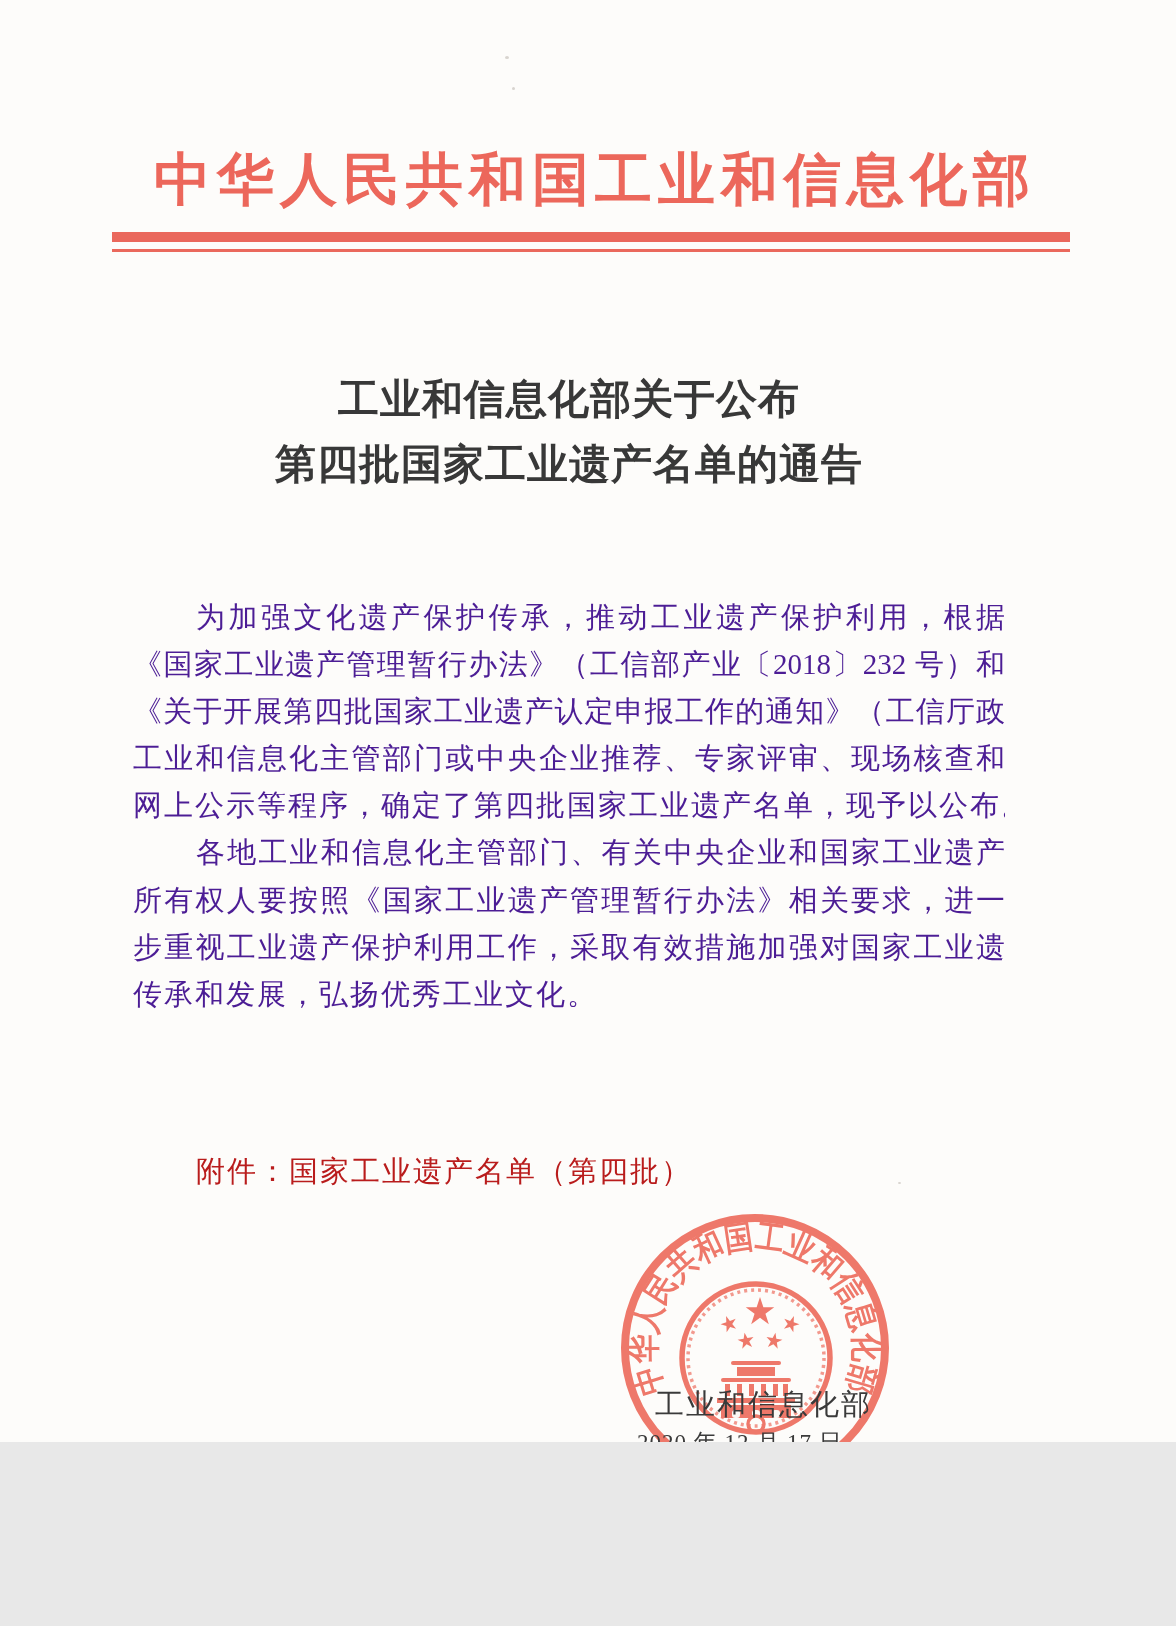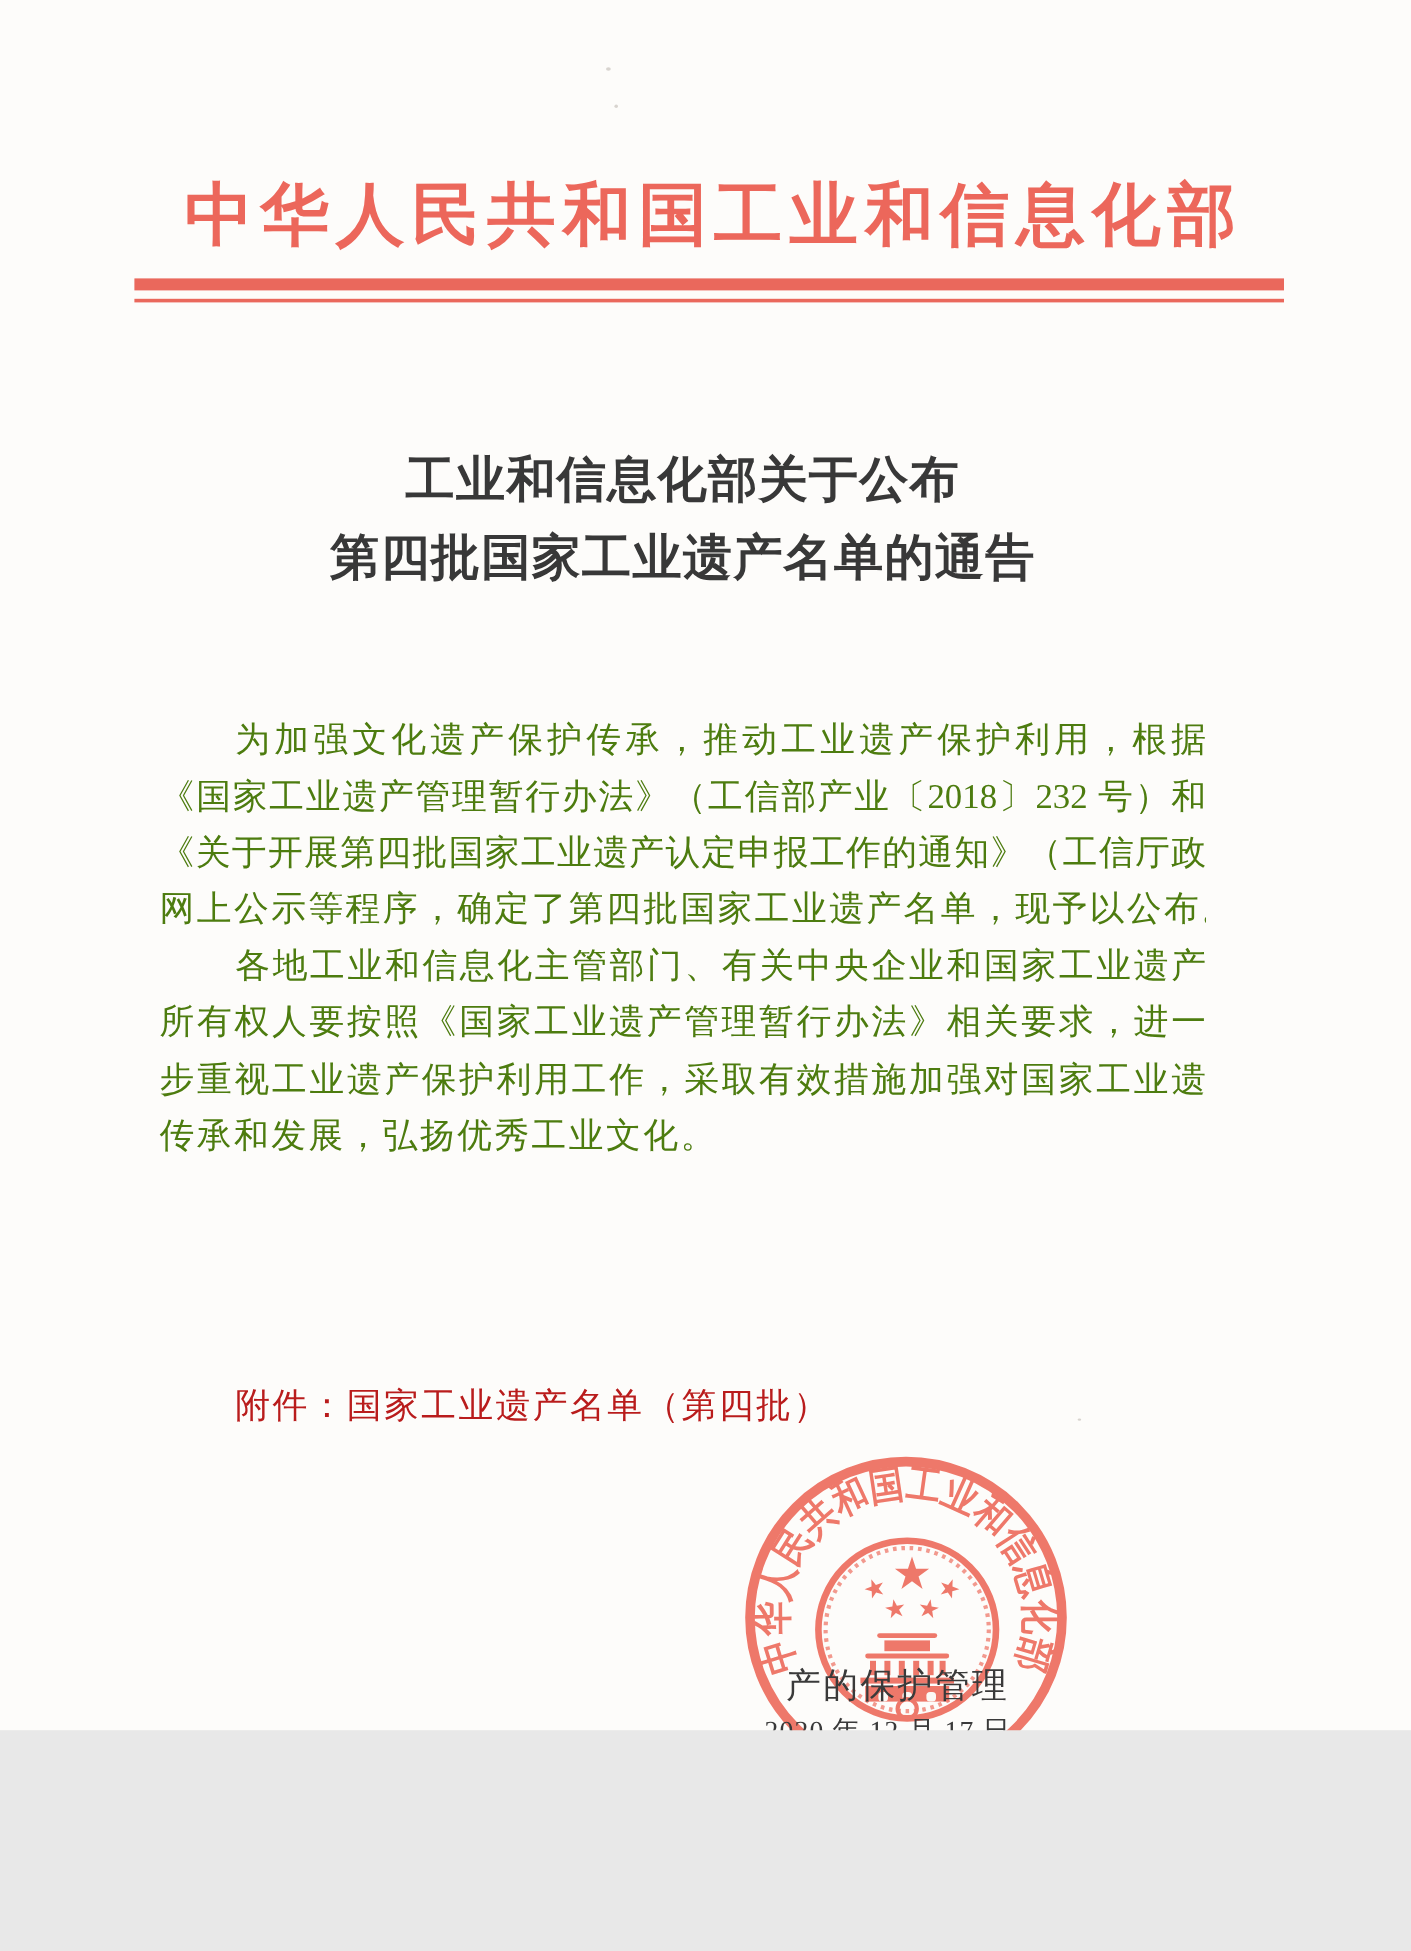--- a/index.html
+++ b/index.html
@@ -25,21 +25,21 @@
   
   .title-line{
     position:absolute;left:133px;width:872px;text-align:center;
     font-size:41px;font-weight:bold;color:#383838;line-height:1.15;
     letter-spacing:1px;white-space:nowrap;
   }
   .title-1{top:376px;}
   .title-2{top:441px;}
   
   .body-block{
-    position:absolute;left:133px;top:594px;width:872px;color:#4d7c0f;
+    position:absolute;left:133px;top:594px;width:872px;color:#4c1d95;
     font-size:29px;
   }
   .line{
     line-height:47.1px;height:47.1px;text-align:justify;text-align-last:justify;
     overflow:hidden;white-space:nowrap;
   }
   .line.indent{text-indent:63px;}
   .line.end{text-align-last:left;letter-spacing:2px;}
   .attachment{
     position:absolute;left:133px;top:1152px;width:872px;font-size:29px;
@@ -70,20 +70,21 @@
   <div class="rule rule-top-thick"></div>
   <div class="rule rule-top-thin"></div>
 
   <div class="title-line title-1">工业和信息化部关于公布</div>
   <div class="title-line title-2">第四批国家工业遗产名单的通告</div>
 
   <div class="body-block">
     <div class="line indent">为加强文化遗产保护传承，推动工业遗产保护利用，根据</div>
     <div class="line">《国家工业遗产管理暂行办法》（工信部产业〔2018〕232 号）和</div>
     <div class="line">《关于开展第四批国家工业遗产认定申报工作的通知》（工信厅政</div>
+    <div class="line">工业和信息化主管部门或中央企业推荐、专家评审、现场核查和</div>
     <div class="line end">网上公示等程序，确定了第四批国家工业遗产名单，现予以公布。</div>
     <div class="line indent">各地工业和信息化主管部门、有关中央企业和国家工业遗产</div>
     <div class="line">所有权人要按照《国家工业遗产管理暂行办法》相关要求，进一</div>
     <div class="line">步重视工业遗产保护利用工作，采取有效措施加强对国家工业遗</div>
     <div class="line end">传承和发展，弘扬优秀工业文化。</div>
   </div>
 
   <div class="attachment">附件：国家工业遗产名单（第四批）</div>
 
   <svg class="seal" viewBox="0 0 280 280" xmlns="http://www.w3.org/2000/svg">
@@ -122,21 +123,21 @@
           <rect x="106" y="197" width="70" height="13"></rect>
           <rect x="117" y="202" width="8" height="8" rx="3" fill="#fdfcfa"></rect>
           <rect x="137" y="202" width="8" height="8" rx="3" fill="#fdfcfa"></rect>
           <rect x="157" y="202" width="8" height="8" rx="3" fill="#fdfcfa"></rect>
           <circle cx="141" cy="216" r="8" fill="none" stroke="#ef6e5f" stroke-width="3.5"></circle>
         </g>
       </g>
     </g>
   </svg>
 
-  <div class="signer">产的保护管理</div>
+  <div class="signer">工业和信息化部</div>
   <div class="date">2020 年 12 月 17 日</div>
 
   <div class="rule rule-bot-thin"></div>
   <div class="rule rule-bot-thick"></div>
 
   <div class="speck sp1"></div>
   <div class="speck sp2"></div>
   <div class="speck sp3"></div>
 </div>
 

